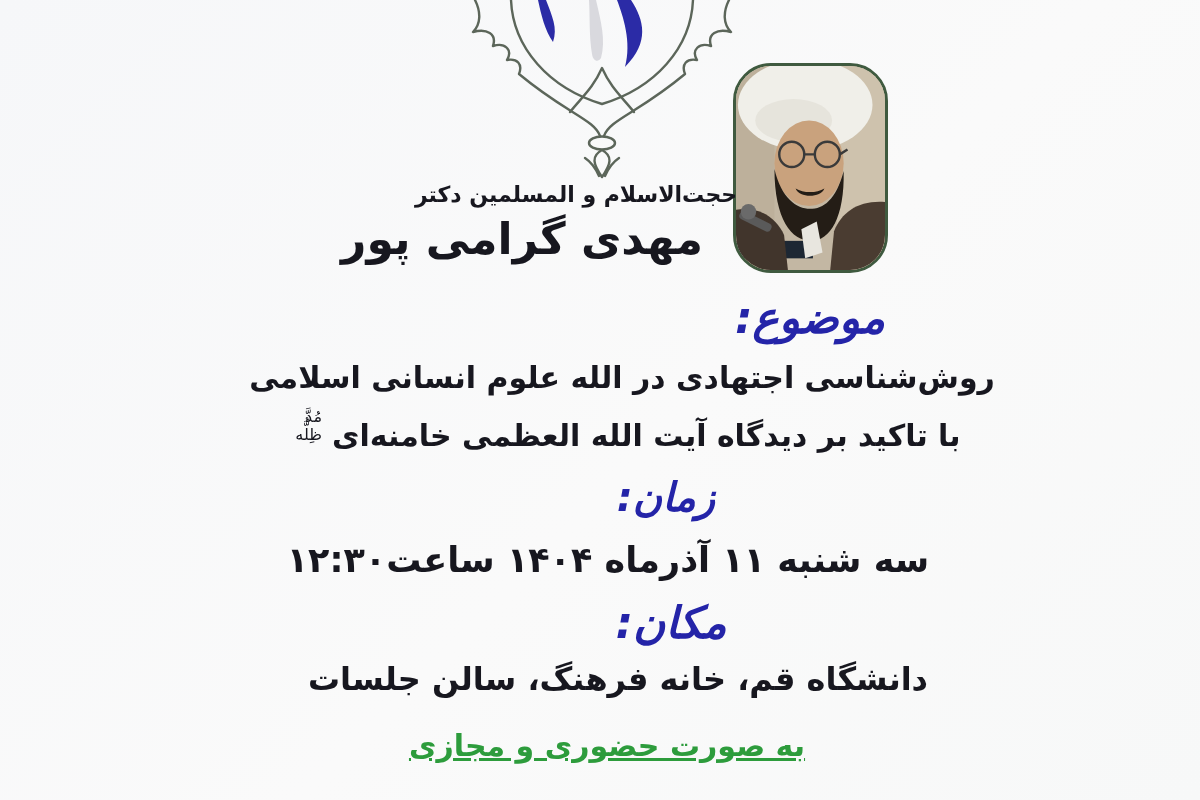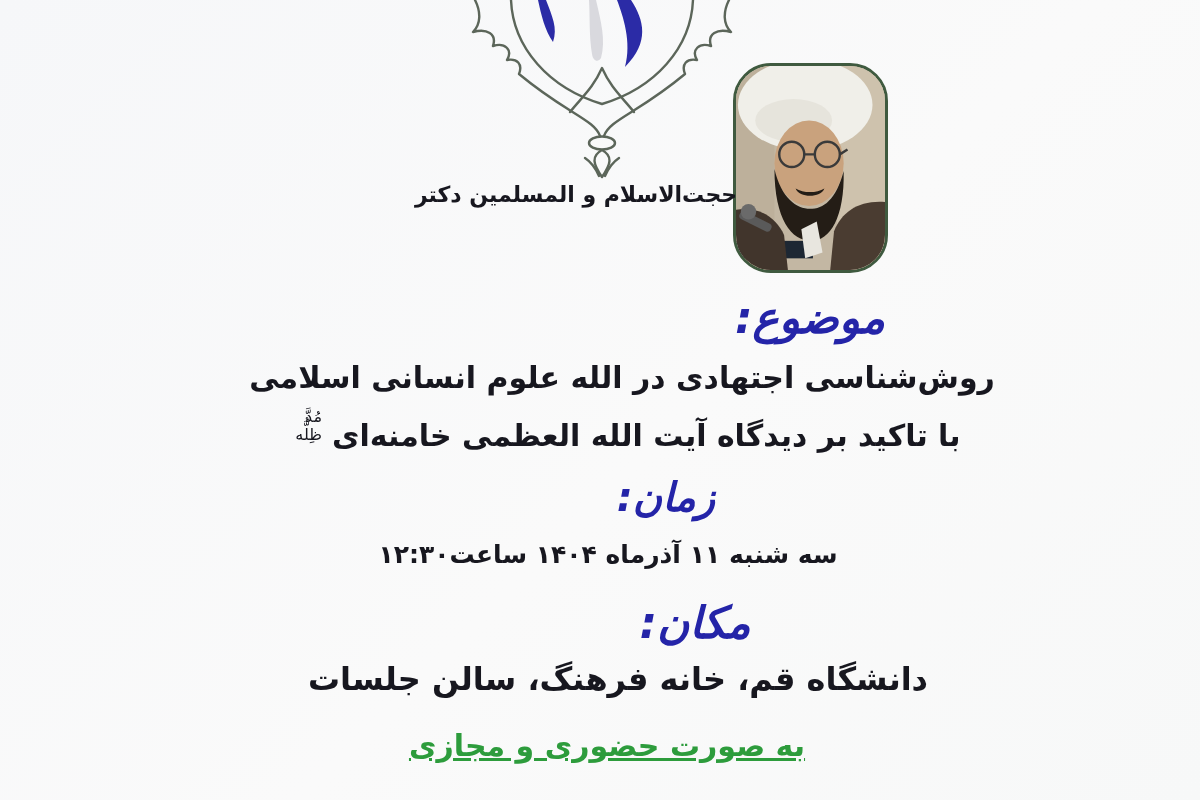--- a/index.html
+++ b/index.html
@@ -25,22 +25,22 @@
   }
   .blue  { color: #2424a8; font-style: italic; }
   .green { color: #2d9c3c; text-decoration: underline; }
 
   .title-line   { left: 576px; top: 182px; font-size: 22px; }
   .speaker-name { left: 522px; top: 213px; font-size: 44px; }
   .subject-label{ left: 810px; top: 292px; font-size: 44px; }
   .subject-1    { left: 622px; top: 360px; font-size: 30px; }
   .subject-2    { left: 628px; top: 414px; font-size: 30px; }
   .time-label   { left: 630px; top: 474px; font-size: 40px; margin-left: 36px; }
-  .time-value   { left: 608px; top: 540px; font-size: 25px; }
-  .loc-label    { left: 671px; top: 597px; font-size: 44px; margin-left: 24px; }
+  .time-value   { left: 608px; top: 540px; font-size: 35px; }
+  .loc-label    { left: 671px; top: 597px; font-size: 44px; }
   .loc-value    { left: 618px; top: 660px; font-size: 32px; text-align: center; }
   .attend-note  { left: 607px; top: 728px; font-size: 30px; }
 
   .honorific-stack {
     display: inline-block;
     font-size: 16px;
     line-height: 1.1;
     margin-inline-start: 10px;
     transform: translateY(-6px);
     text-align: right;
@@ -121,20 +121,21 @@
 
       <path d="M68,168 L84,160 L90,192 L72,198 Z" fill="#e8e6df"></path>
 
       <rect x="6" y="148" width="36" height="9" rx="4" transform="rotate(26 6 148)" fill="#5a5a5a"></rect>
       <circle cx="13" cy="150" r="8" fill="#6a6a6a"></circle>
     </svg>
   </div>
 
   <div class="txt title-line">حجت‌الاسلام و المسلمین دکتر</div>
 
+  <div class="txt speaker-name">مهدی گرامی پور</div>
 
   <div class="txt subject-label blue">موضوع:</div>
 
   <div class="txt subject-1">روش‌شناسی اجتهادی در الله علوم انسانی اسلامی</div>
 
   <div class="txt subject-2">
     <span>با تاکید بر دیدگاه آیت الله العظمی خامنه‌ای</span><span class="honorific-stack"><span>مُدَّ</span><span>ظِلُّه</span></span>
   </div>
 
   <div class="txt time-label blue">زمان:</div>

